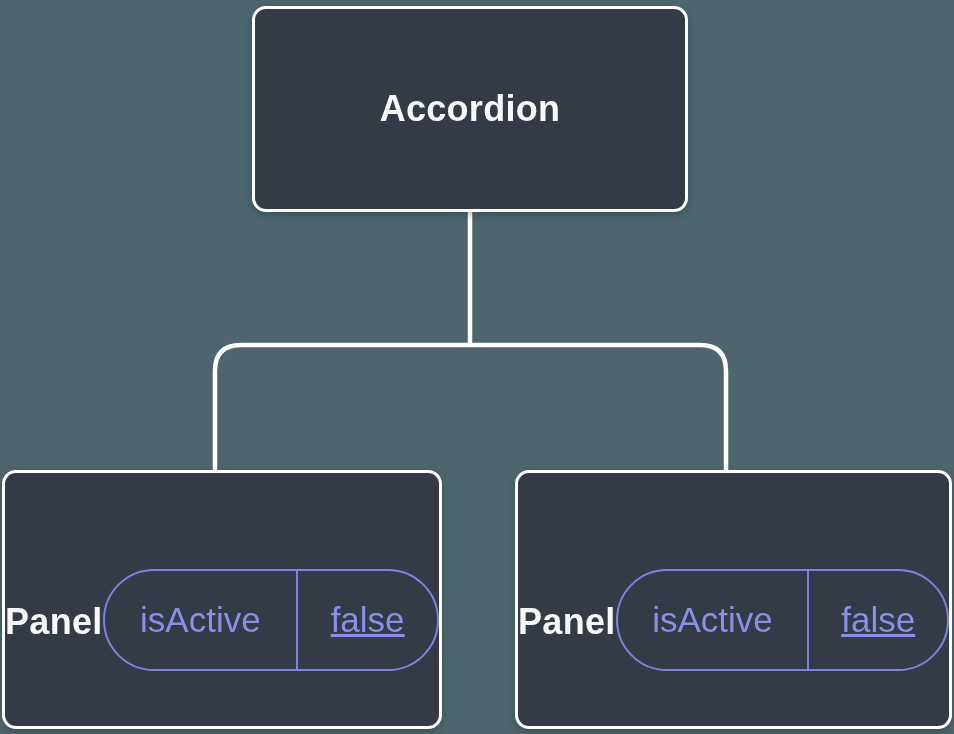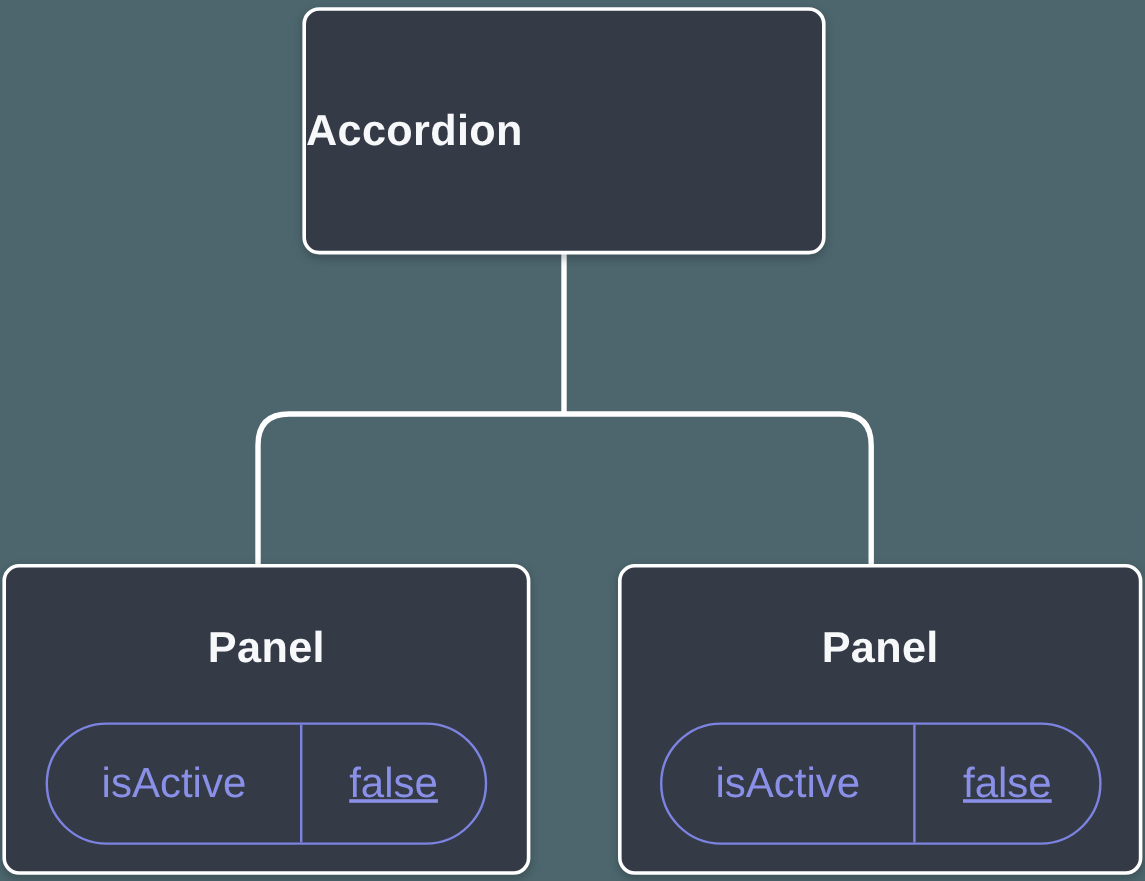--- a/index.html
+++ b/index.html
@@ -35,32 +35,32 @@
     box-shadow: 0 3px 7px rgba(18, 24, 34, 0.28);
     color: var(--node_text, #F7F8FA);
   }
   .node-root {
     left: 252px;
     top: 6px;
     width: 436px;
     height: 206px;
     display: flex;
     align-items: center;
-    justify-content: flex-start;
+    justify-content: center;
   }
   .node-root .node-label {
     font-size: 36px;
     font-weight: 600;
     letter-spacing: 0.3px;
   }
   .node-panel {
     top: 470px;
     height: 259px;
     display: flex;
-    flex-direction: column;
+    flex-direction: row;
     align-items: center;
   }
   .node-panel-left {
     left: 2px;
     width: 440px;
   }
   .node-panel-right {
     left: 515px;
     width: 437px;
   }

